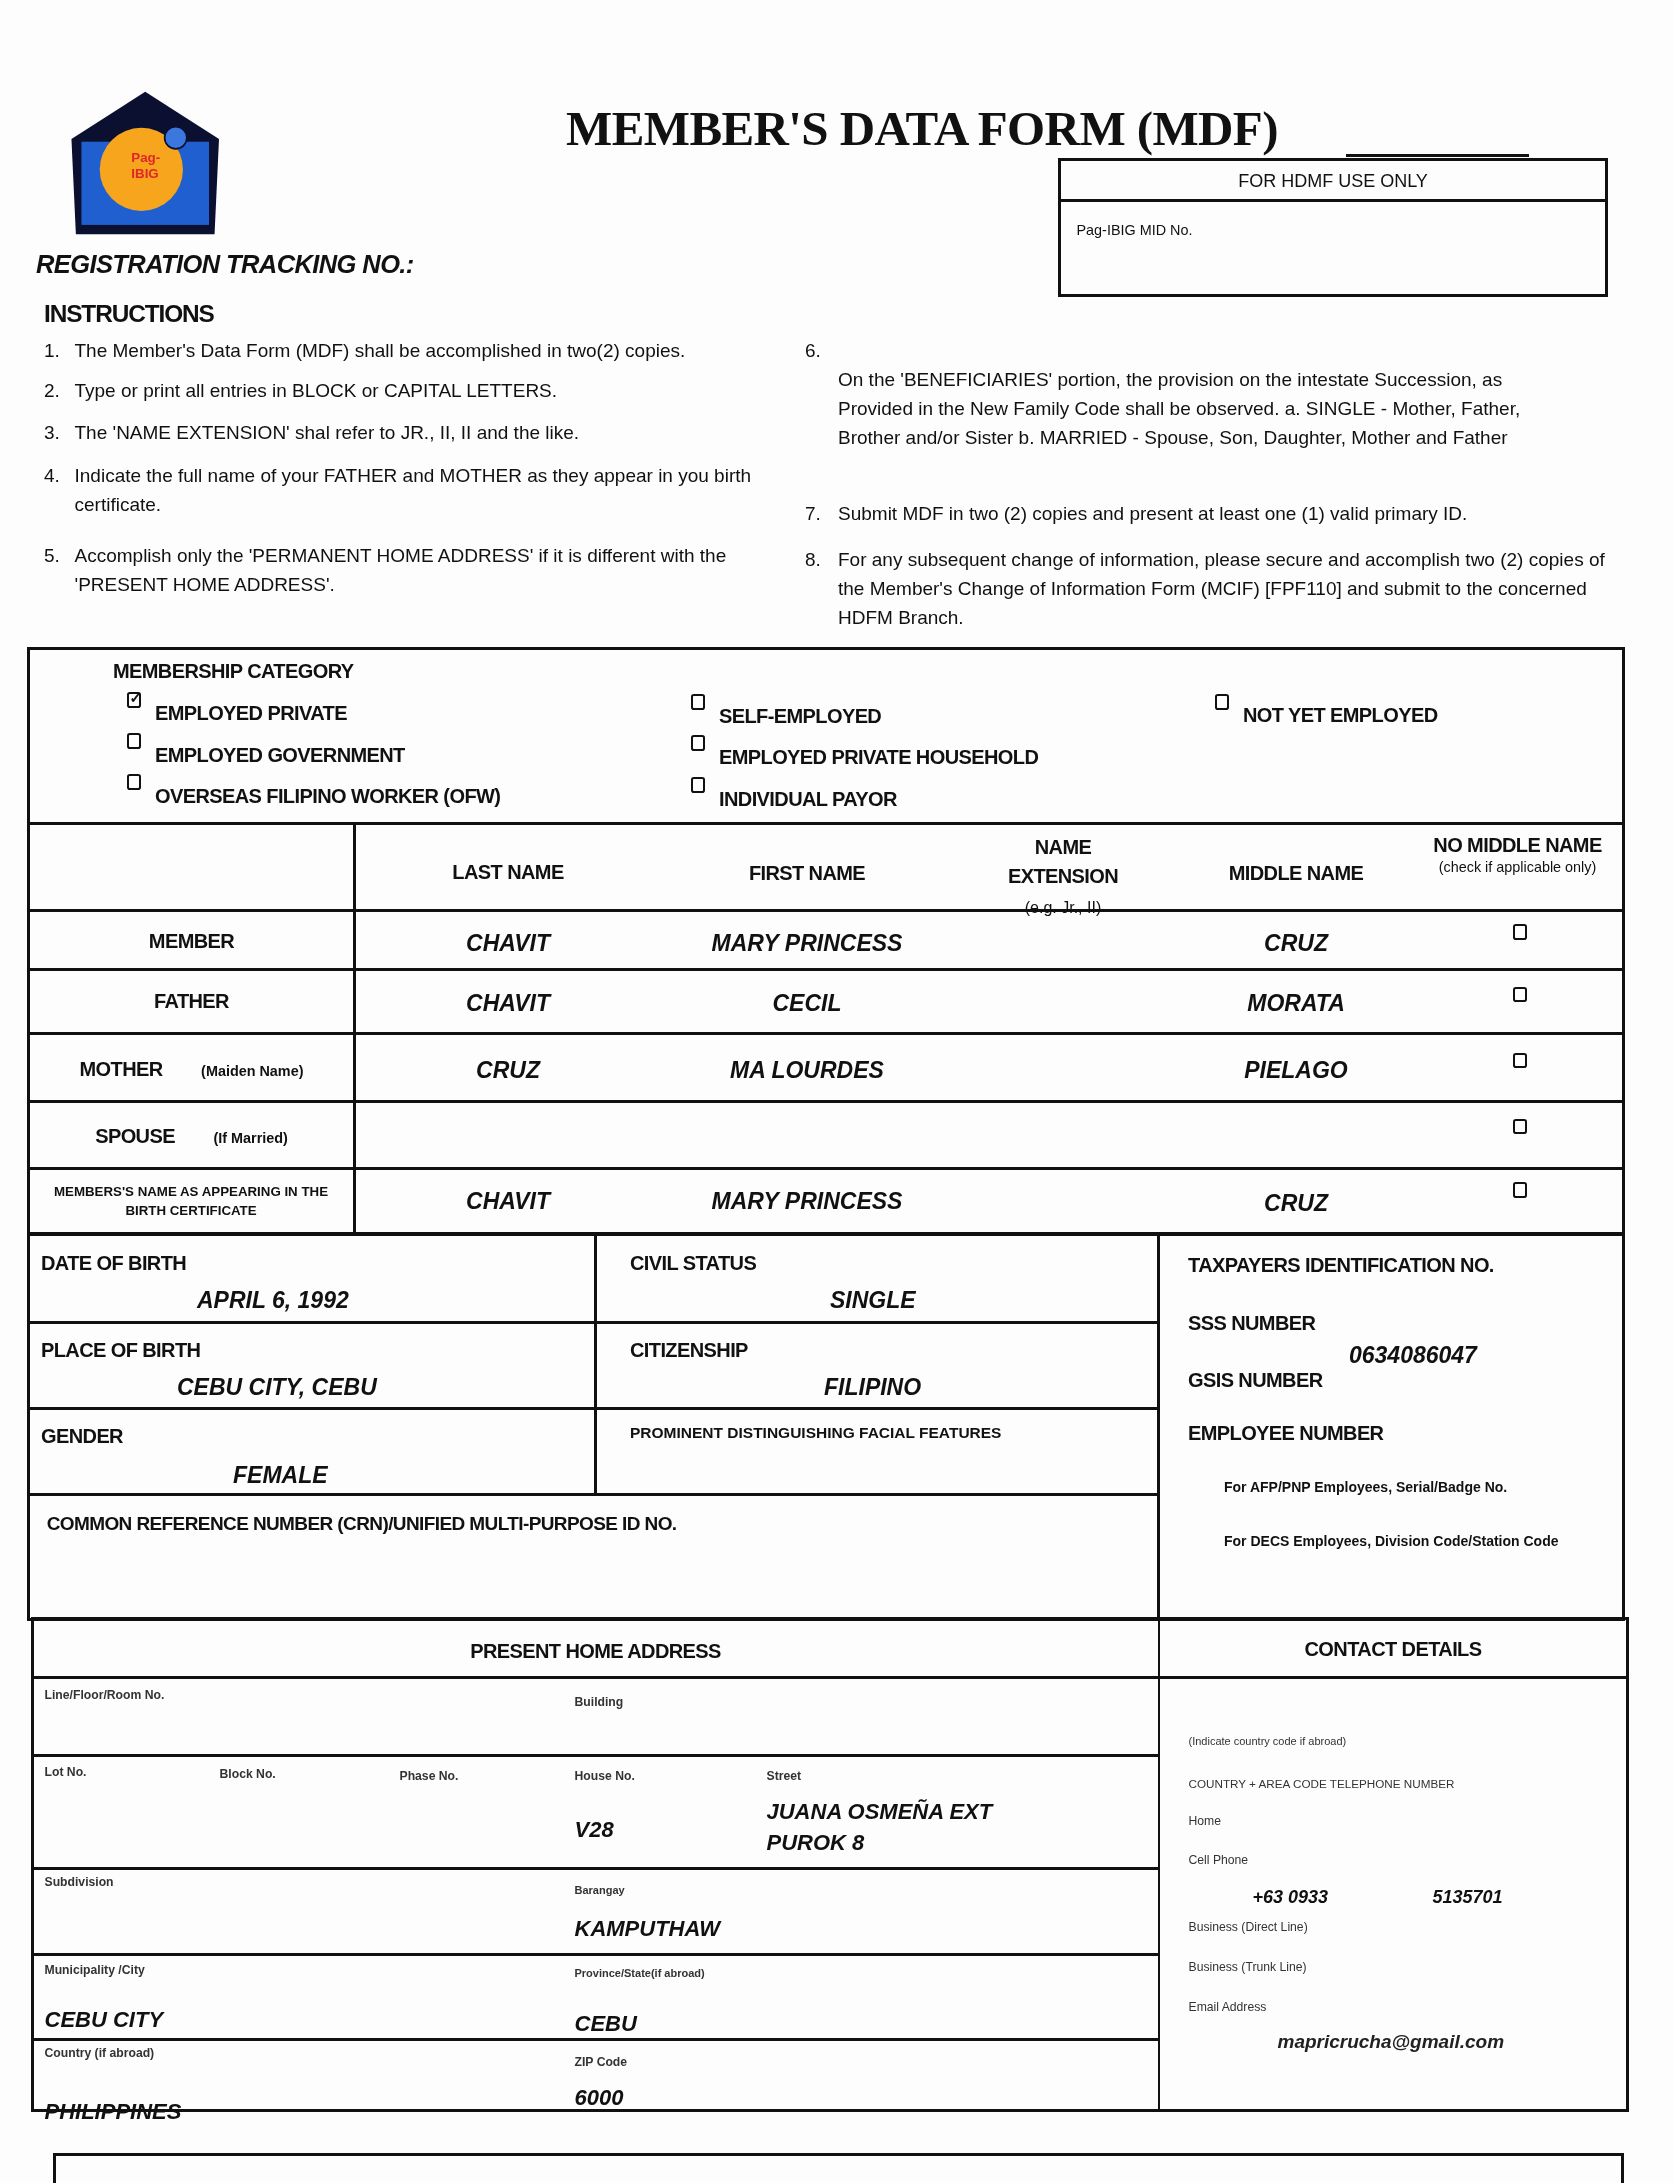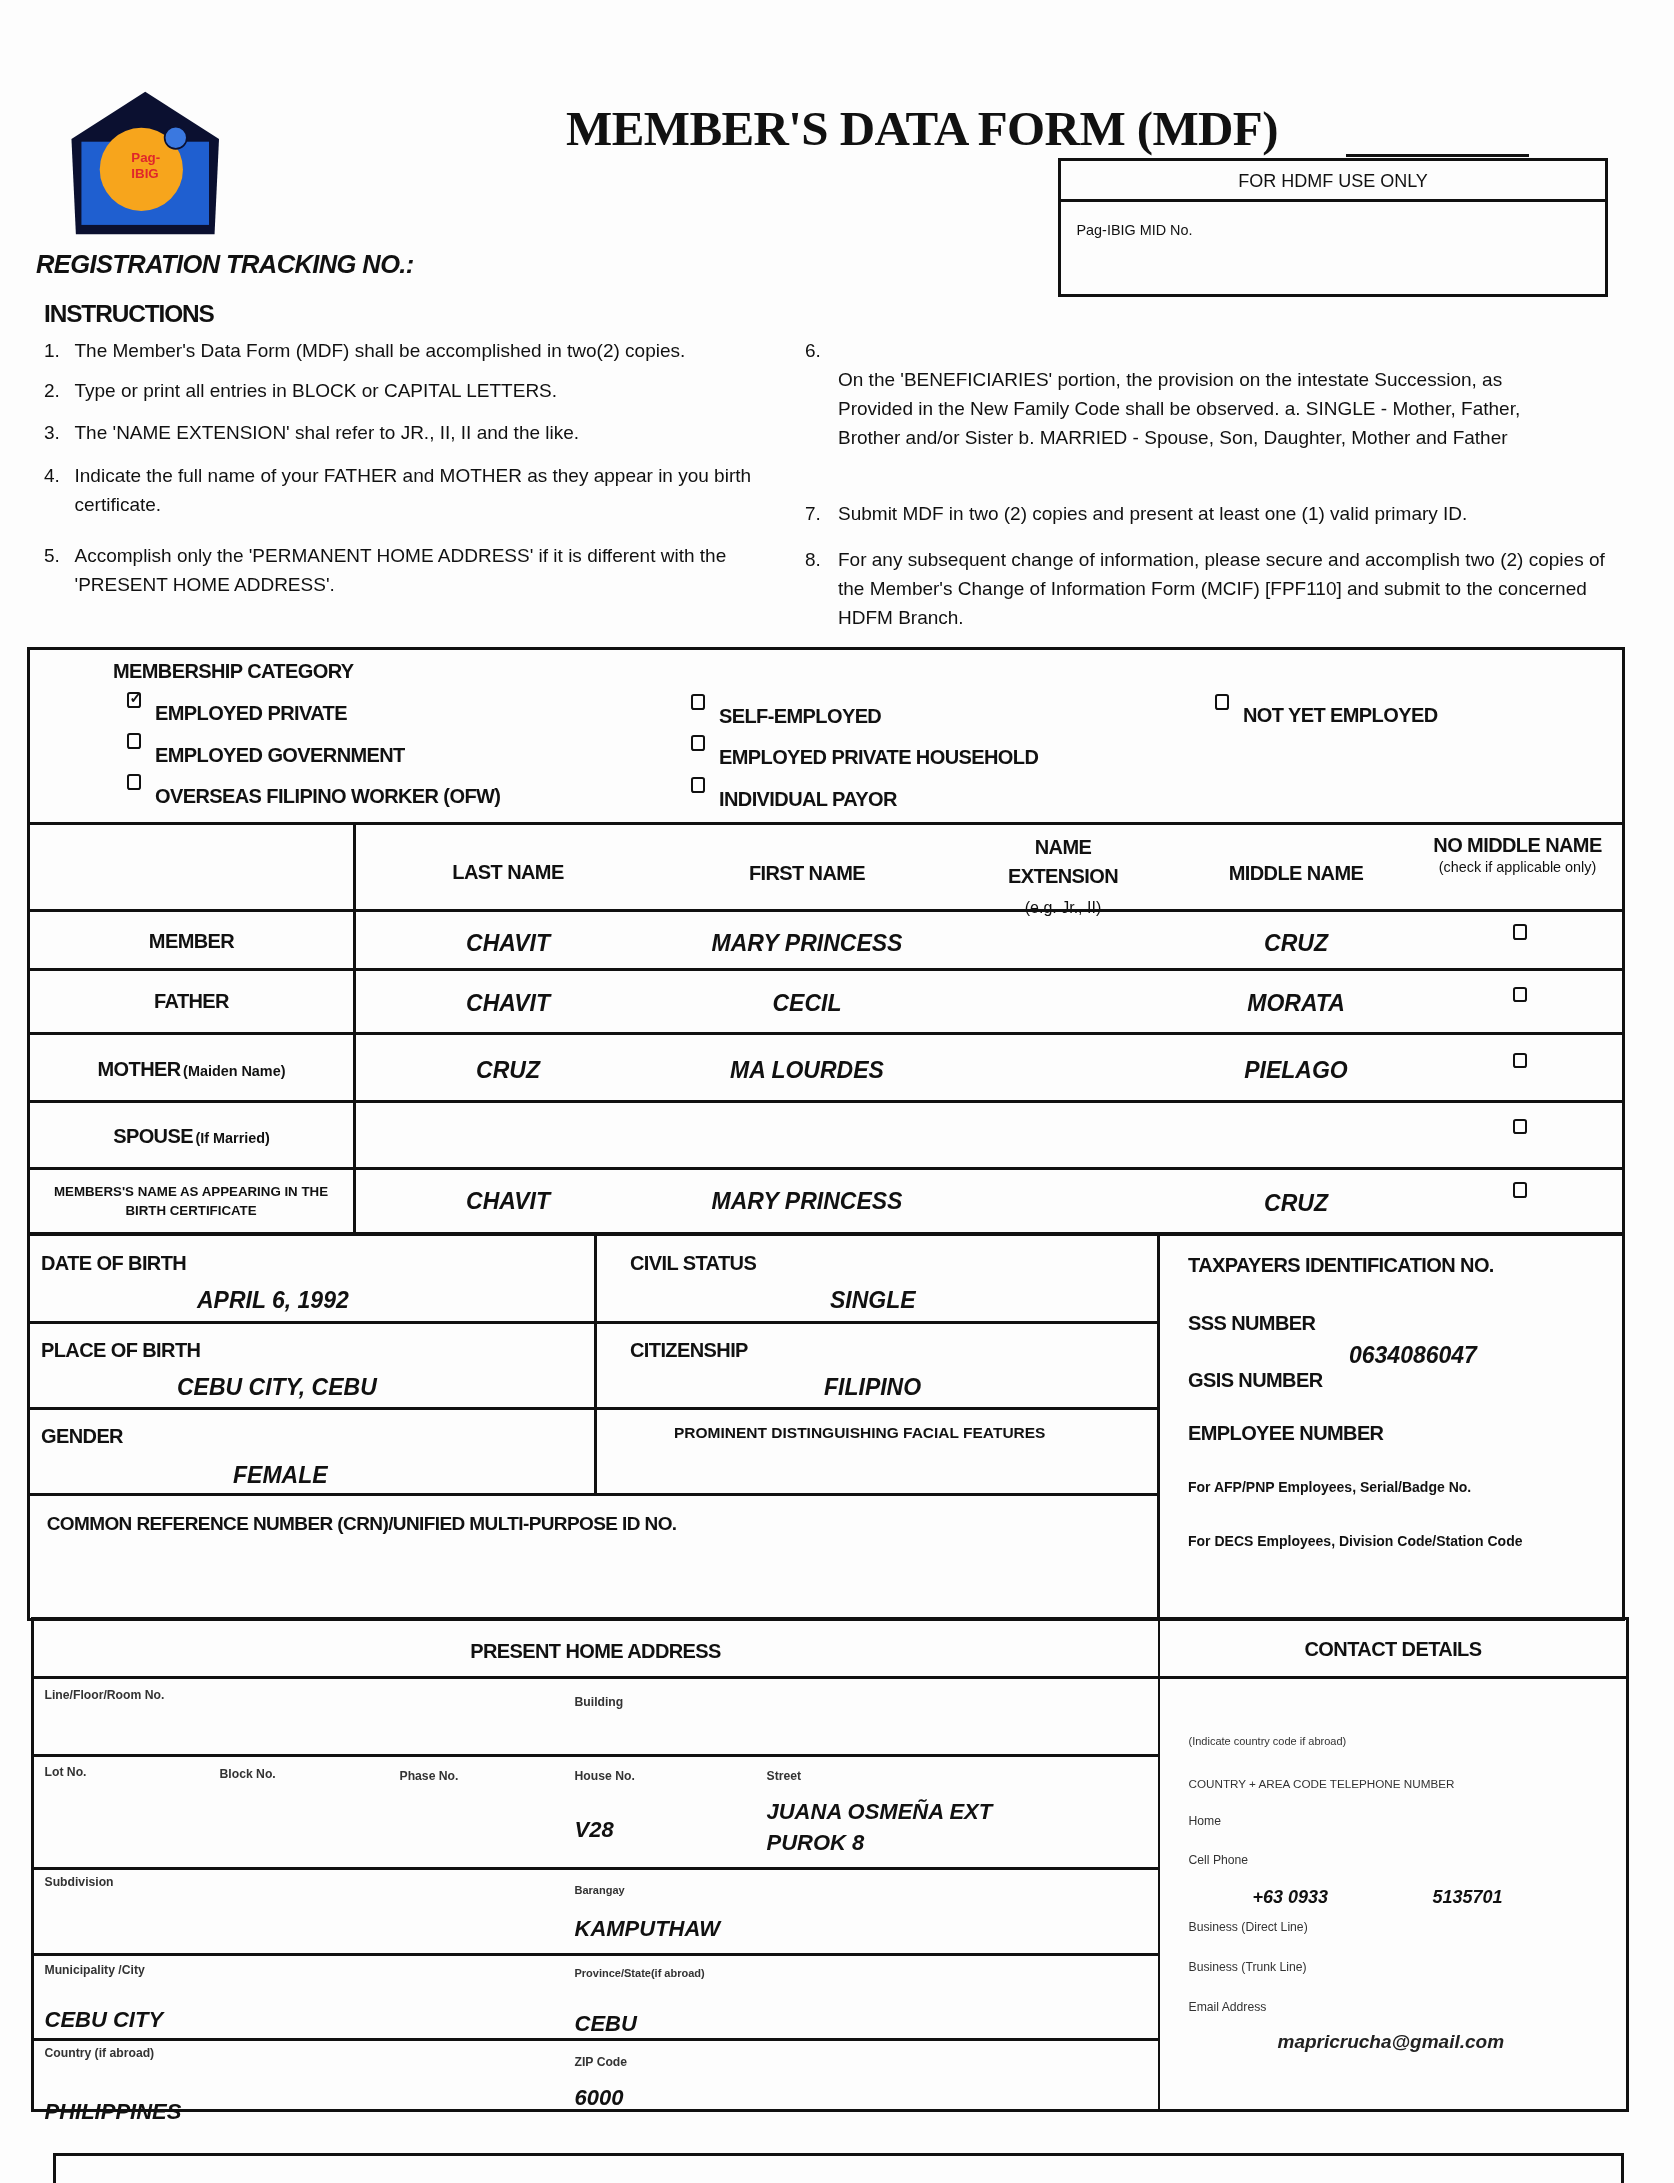--- a/index.html
+++ b/index.html
@@ -9,21 +9,21 @@
   .serif { font-family:"Liberation Serif", serif; }
   .b { font-weight:bold; }
   .i { font-style:italic; }
   .box { position:absolute; border:3.3px solid #111; box-sizing:border-box; }
   .hline { position:absolute; height:3.3px; background:#111; }
   .vline { position:absolute; width:2.8px; background:#111; }
   .cb { position:absolute; width:14.4px; height:15.5px; border:2.2px solid #111; border-radius:2.8px; box-sizing:border-box; background:#fff; }
   .cb.checked::after { content:"✓"; position:absolute; left:0.6px; top:-4.4px; font-size:14.4px; font-weight:bold; }
   .lbl { font-size:20px; font-weight:bold; letter-spacing:-0.6px; }
   .val { font-size:23px; font-weight:bold; font-style:italic; }
-  .small { font-size:14.4px; font-weight:bold; }
+  .small { font-size:14.4px; font-weight:bold;margin-left:36px; }
   .tiny { font-size:12.2px; color:#333; }
   .instr { font-size:19px; line-height:29px; }
   .center { text-align:center; }
 </style>
 </head>
 <body>
 
 <div class="abs" style="left:69px;top:89px;width:153px;height:147px;">
   <svg width="153" height="147" viewBox="0 0 275 265">
     <polygon points="137,5 270,90 262,262 12,262 4,90" fill="#0b1030"></polygon>
@@ -186,21 +186,21 @@
   <div class="lbl" style="position:absolute;left:600px;top:16.7px;">CIVIL STATUS</div>
   <div class="val" style="position:absolute;left:800px;top:52px;">SINGLE</div>
 
   <div class="lbl" style="position:absolute;left:11px;top:104px;">PLACE OF BIRTH</div>
   <div class="val" style="position:absolute;left:147px;top:139px;">CEBU CITY, CEBU</div>
   <div class="lbl" style="position:absolute;left:600px;top:104px;">CITIZENSHIP</div>
   <div class="val" style="position:absolute;left:794px;top:139px;">FILIPINO</div>
 
   <div class="lbl" style="position:absolute;left:11px;top:190px;">GENDER</div>
   <div class="val" style="position:absolute;left:203px;top:227px;">FEMALE</div>
-  <div class="b" style="position:absolute;left:600px;top:189px;font-size:15.5px;margin-left:44px;">PROMINENT DISTINGUISHING FACIAL FEATURES</div>
+  <div class="b" style="position:absolute;left:600px;top:189px;font-size:15.5px;">PROMINENT DISTINGUISHING FACIAL FEATURES</div>
   <div class="val" style="position:absolute;left:600px;top:222px;"></div>
 
   <div class="lbl" style="position:absolute;left:16.7px;top:278px;font-size:19px;">COMMON REFERENCE NUMBER (CRN)/UNIFIED MULTI-PURPOSE ID NO.</div>
   <div class="val" style="position:absolute;left:16.7px;top:316px;"></div>
 
   <div class="lbl" style="position:absolute;left:1158px;top:19.4px;">TAXPAYERS IDENTIFICATION NO.</div>
   <div class="val" style="position:absolute;left:1194px;top:42px;"></div>
   <div class="lbl" style="position:absolute;left:1158px;top:77px;">SSS NUMBER</div>
   <div class="val" style="position:absolute;left:1319px;top:107px;">0634086047</div>
   <div class="lbl" style="position:absolute;left:1158px;top:134px;">GSIS NUMBER</div>

